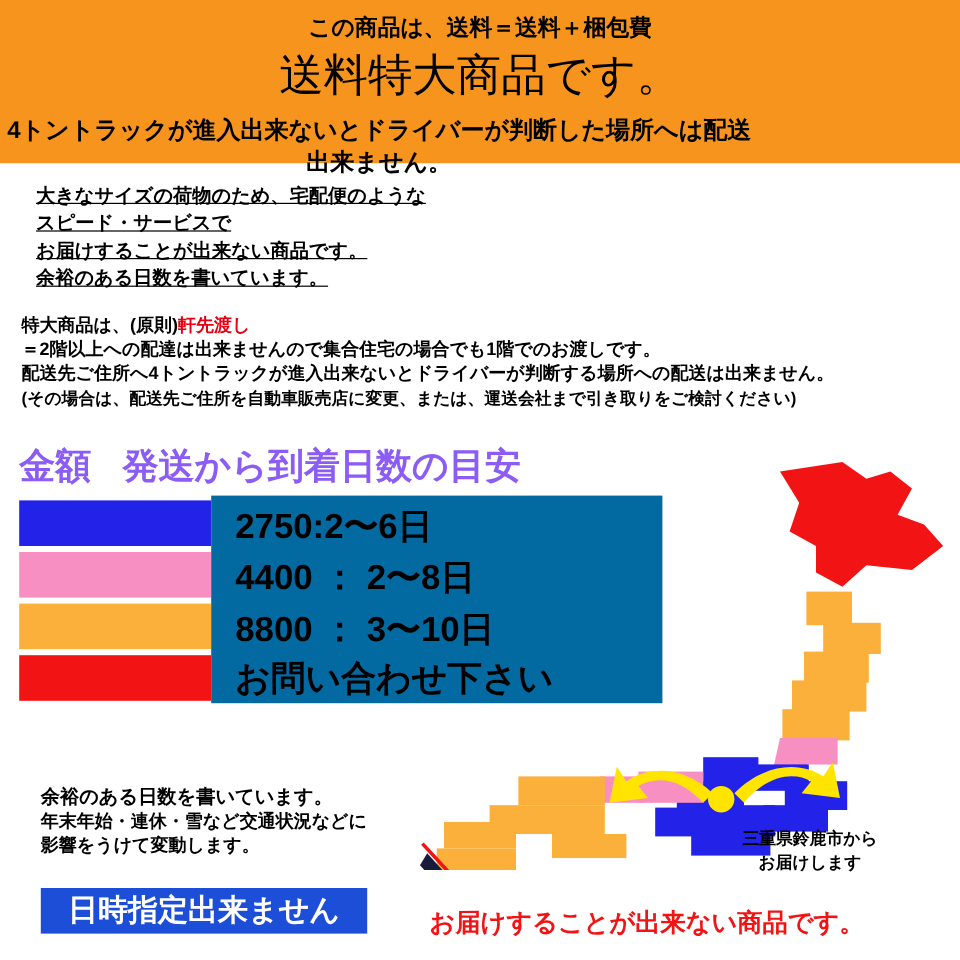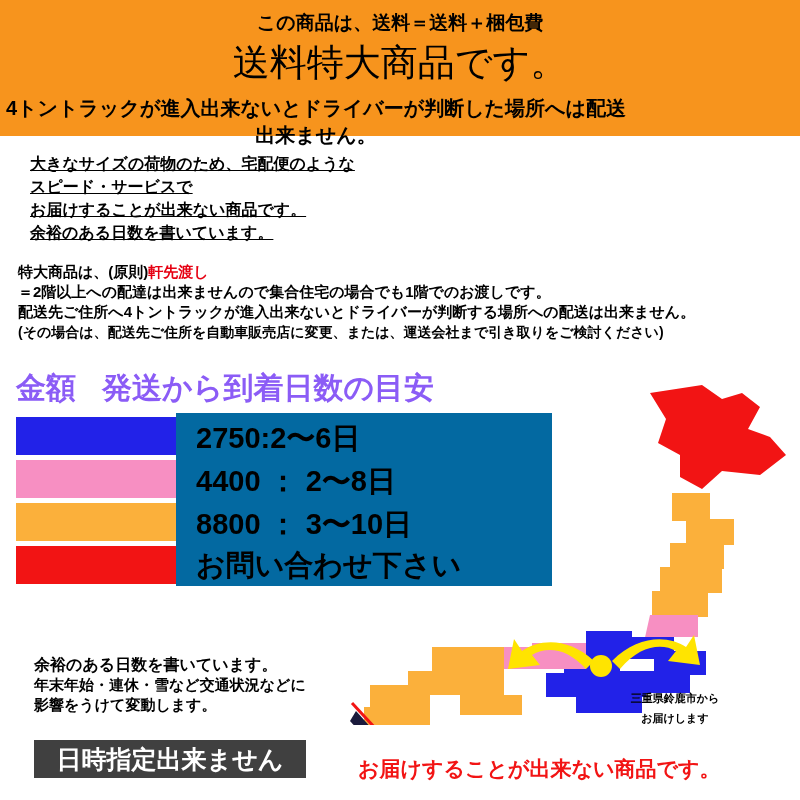--- a/index.html
+++ b/index.html
@@ -161,35 +161,35 @@
   .bottom-notes div { white-space: nowrap; }
   .bottom-notes .lead { font-size: 16px; }
 
   
   .no-datetime {
     position: absolute;
     left: 34px;
     top: 740px;
     width: 272px;
     height: 38px;
-    background: #404040;
+    background: #1d4ed8;
     color: #ffffff;
     font-size: 25px;
     font-weight: bold;
     line-height: 38px;
     text-align: center;
     white-space: nowrap;
   }
 
   
   .map-caption {
     position: absolute;
     left: 600px;
     top: 688px;
-    font-size: 11px;
+    font-size: 14px;
     font-weight: bold;
     line-height: 20px;
     color: #000;
     text-align: center;
     width: 150px;
   }
   .map-caption div { white-space: nowrap; }
 
   .islands-note {
     position: absolute;

